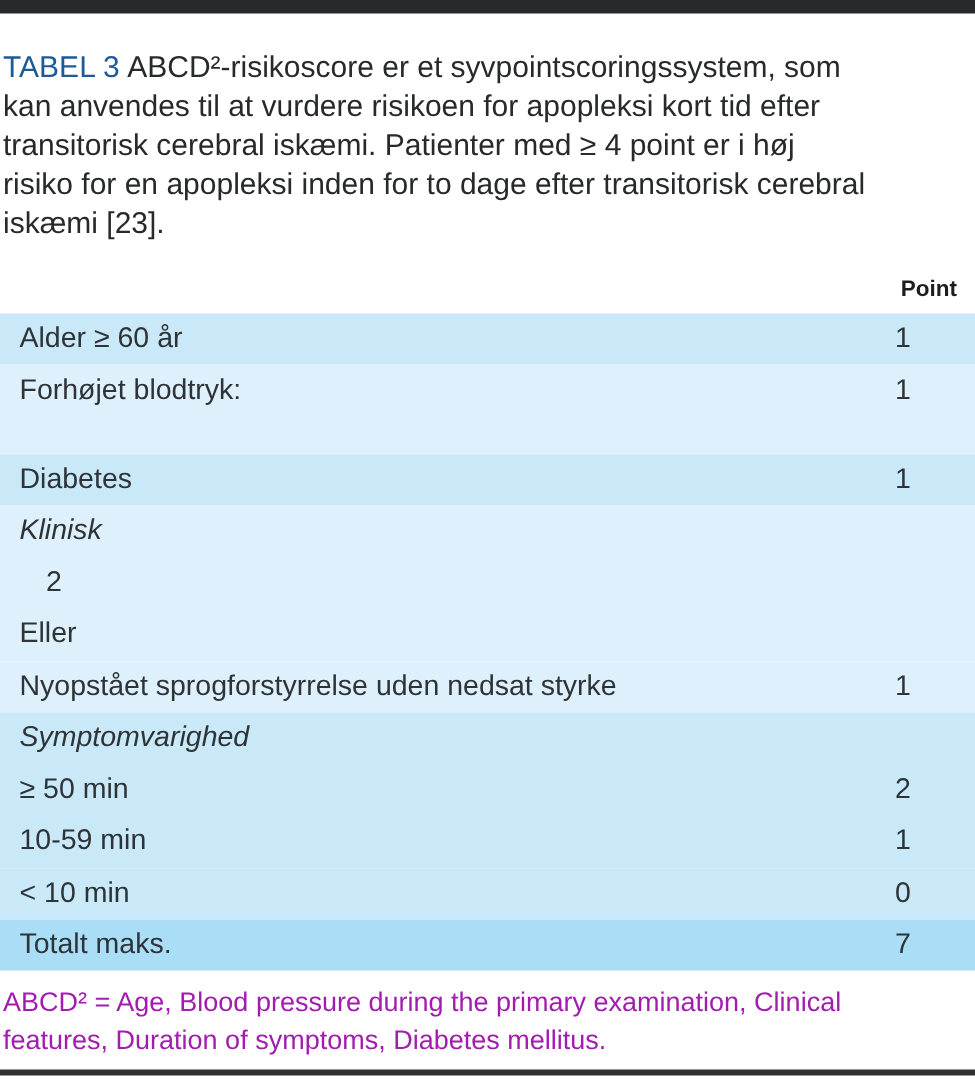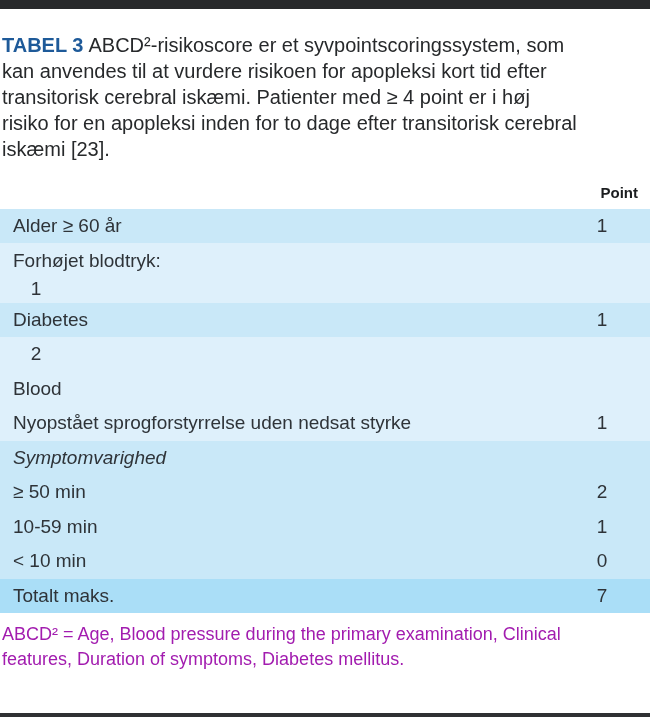--- a/index.html
+++ b/index.html
@@ -23,21 +23,21 @@
   }
   .caption {
     margin: 23px 0 0 2px;
     max-width: 575px;
     font-size: 20px;
     line-height: 26px;
     color: #27292b;
   }
   .caption-label {
     color: #1e5a99;
-    font-weight: 700;
+    font-weight: 400;
     margin-right: 5px;
   }
 
   .score-table {
     margin-top: 0;
     width: 100%;
   }
   .thead {
     height: 47px;
     display: flex;
@@ -70,21 +70,20 @@
   .band-a { background: #c9e8f8; gap: 20px; }
   .band-b { background: #def0fb; }
   .band-c { background: #aadef7; }
   .h-single { height: 34.5px; }
   .row-alder, .row-diabetes, .row-totalt { height: 34px; }
   .row-blodtryk {
     height: 60px;
     align-items: flex-start;
     padding-top: 4px;
     line-height: 28px;
-    flex-direction: column;
   }
   .italic { font-style: italic; }
 
   .footnote {
     margin: 9px 0 0 2px;
     max-width: 620px;
     font-size: 18px;
     line-height: 25px;
     color: #a21caf;
   }
@@ -123,27 +122,31 @@
         <div>Forhøjet blodtryk:</div>
       </div>
       <div class="point-cell">1</div>
     </div>
 
     <div class="trow band-a row-diabetes">
       <div class="label-cell">Diabetes</div>
       <div class="point-cell">1</div>
     </div>
 
+    <div class="trow band-b h-single">
+      <div class="label-cell italic">Klinisk</div>
+      <div class="point-cell"></div>
+    </div>
 
     <div class="trow band-b h-single">
       <div class="point-cell">2</div>
     </div>
 
     <div class="trow band-b h-single">
-      <div class="label-cell">Blood</div>
+      <div class="label-cell">Eller</div>
       <div class="point-cell"></div>
     </div>
 
     <div class="trow band-b h-single">
       <div class="label-cell">Nyopstået sprogforstyrrelse uden nedsat styrke</div>
       <div class="point-cell">1</div>
     </div>
 
     <div class="trow band-a h-single">
       <div class="label-cell italic">Symptomvarighed</div>

